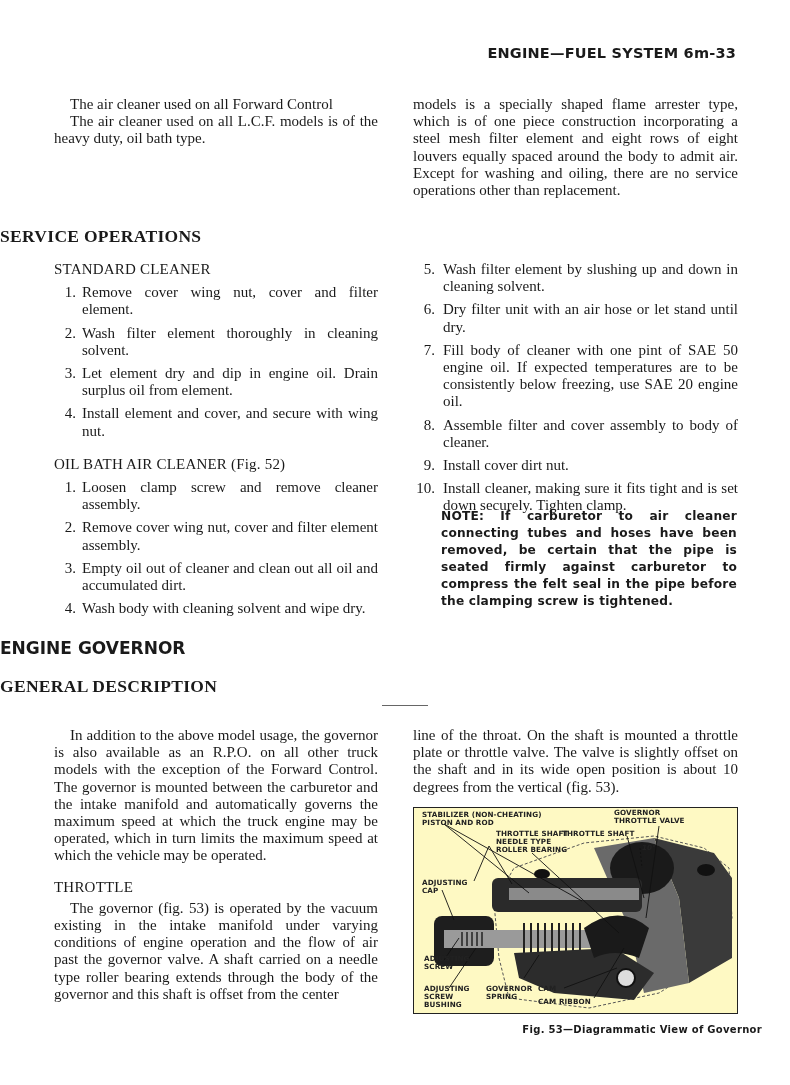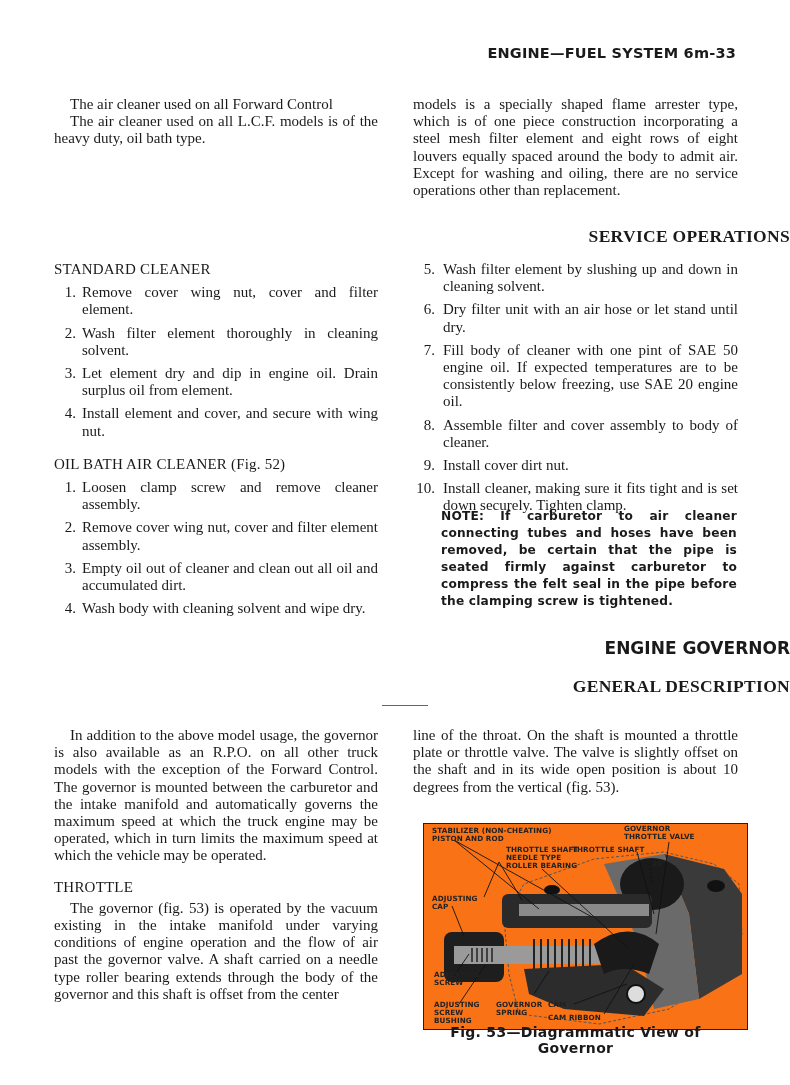--- a/index.html
+++ b/index.html
@@ -1,35 +1,35 @@
 <!DOCTYPE html>
 <html><head>
 <meta charset="utf-8">
 <style>
   html, body { margin: 0; padding: 0; background: #ffffff; }
   body { width: 790px; height: 1085px; position: relative; overflow: hidden; color: #1a1a1a; }
   .running-head { position: absolute; top: 45px; right: 54px; font-family: "DejaVu Sans", sans-serif; font-weight: bold; font-size: 14.5px; letter-spacing: 0.2px; }
   .col { position: absolute; font-family: "Liberation Serif", "DejaVu Serif", serif; font-size: 15px; line-height: 17.2px; text-align: justify; }
   .col p { margin: 0; }
   .indent { text-indent: 16px; }
-  .center-title { position: absolute; left: 0; width: 790px; text-align: right; }
+  .center-title { position: absolute; left: 0; width: 790px; text-align: left; }
   .serif-title { font-family: "Liberation Serif", serif; font-weight: bold; font-size: 17.5px; letter-spacing: 0.3px; }
   .sans-title { font-family: "DejaVu Sans", sans-serif; font-weight: bold; font-size: 17px; }
   .subhead { font-family: "Liberation Serif", serif; font-weight: normal; font-size: 15px; margin: 0 0 6px 0; letter-spacing: 0.2px; }
   ol.steps { list-style: none; margin: 0; padding: 0; }
   ol.steps li { position: relative; padding-left: 28px; margin-bottom: 6px; text-align: justify; }
   ol.steps li .num { position: absolute; left: 6px; top: 0; width: 16px; text-align: right; }
   ol.steps.wide li { padding-left: 30px; }
   ol.steps.wide li .num { left: 0; width: 22px; }
   .note { position: absolute; left: 441px; top: 508px; width: 296px; font-family: "DejaVu Sans", sans-serif; font-weight: bold; font-size: 12.2px; line-height: 17.1px; text-align: justify; letter-spacing: 0.2px; }
   .rule { position: absolute; left: 382px; top: 705px; width: 46px; height: 1px; background: #666; }
-  .figure { position: absolute; left: 423px; top: 807px; width: 323px; height: 205px; border: 1.5px solid #222; background: #f97316; overflow: hidden; margin-top: 16px; }
+  .figure { position: absolute; left: 413px; top: 807px; width: 323px; height: 205px; border: 1.5px solid #222; background: #fef9c3; overflow: hidden; }
   .figure svg { position: absolute; left: 0; top: 0; }
   .fig-label { position: absolute; font-family: "DejaVu Sans", sans-serif; font-size: 7.2px; line-height: 8px; font-weight: bold; color: #222; white-space: pre; letter-spacing: 0.1px; }
-  .caption { position: absolute; left: 413px; top: 1024px; width: 325px; text-align: center; font-family: "DejaVu Sans", sans-serif; font-weight: bold; font-size: 14px; letter-spacing: 0.3px; }
+  .caption { position: absolute; left: 437px; top: 1024px; width: 325px; text-align: right; font-family: "DejaVu Sans", sans-serif; font-weight: bold; font-size: 10px; letter-spacing: 0.3px; }
 </style>
 </head>
 <body>
 
 <div class="running-head">ENGINE—FUEL SYSTEM  6m-33</div>
 
 <div class="col" style="left:54px; top:96px; width:324px;">
   <p class="indent">The air cleaner used on all Forward Control</p>
   <p class="indent">The air cleaner used on all L.C.F. models is of the heavy duty, oil bath type.</p>
 </div>

